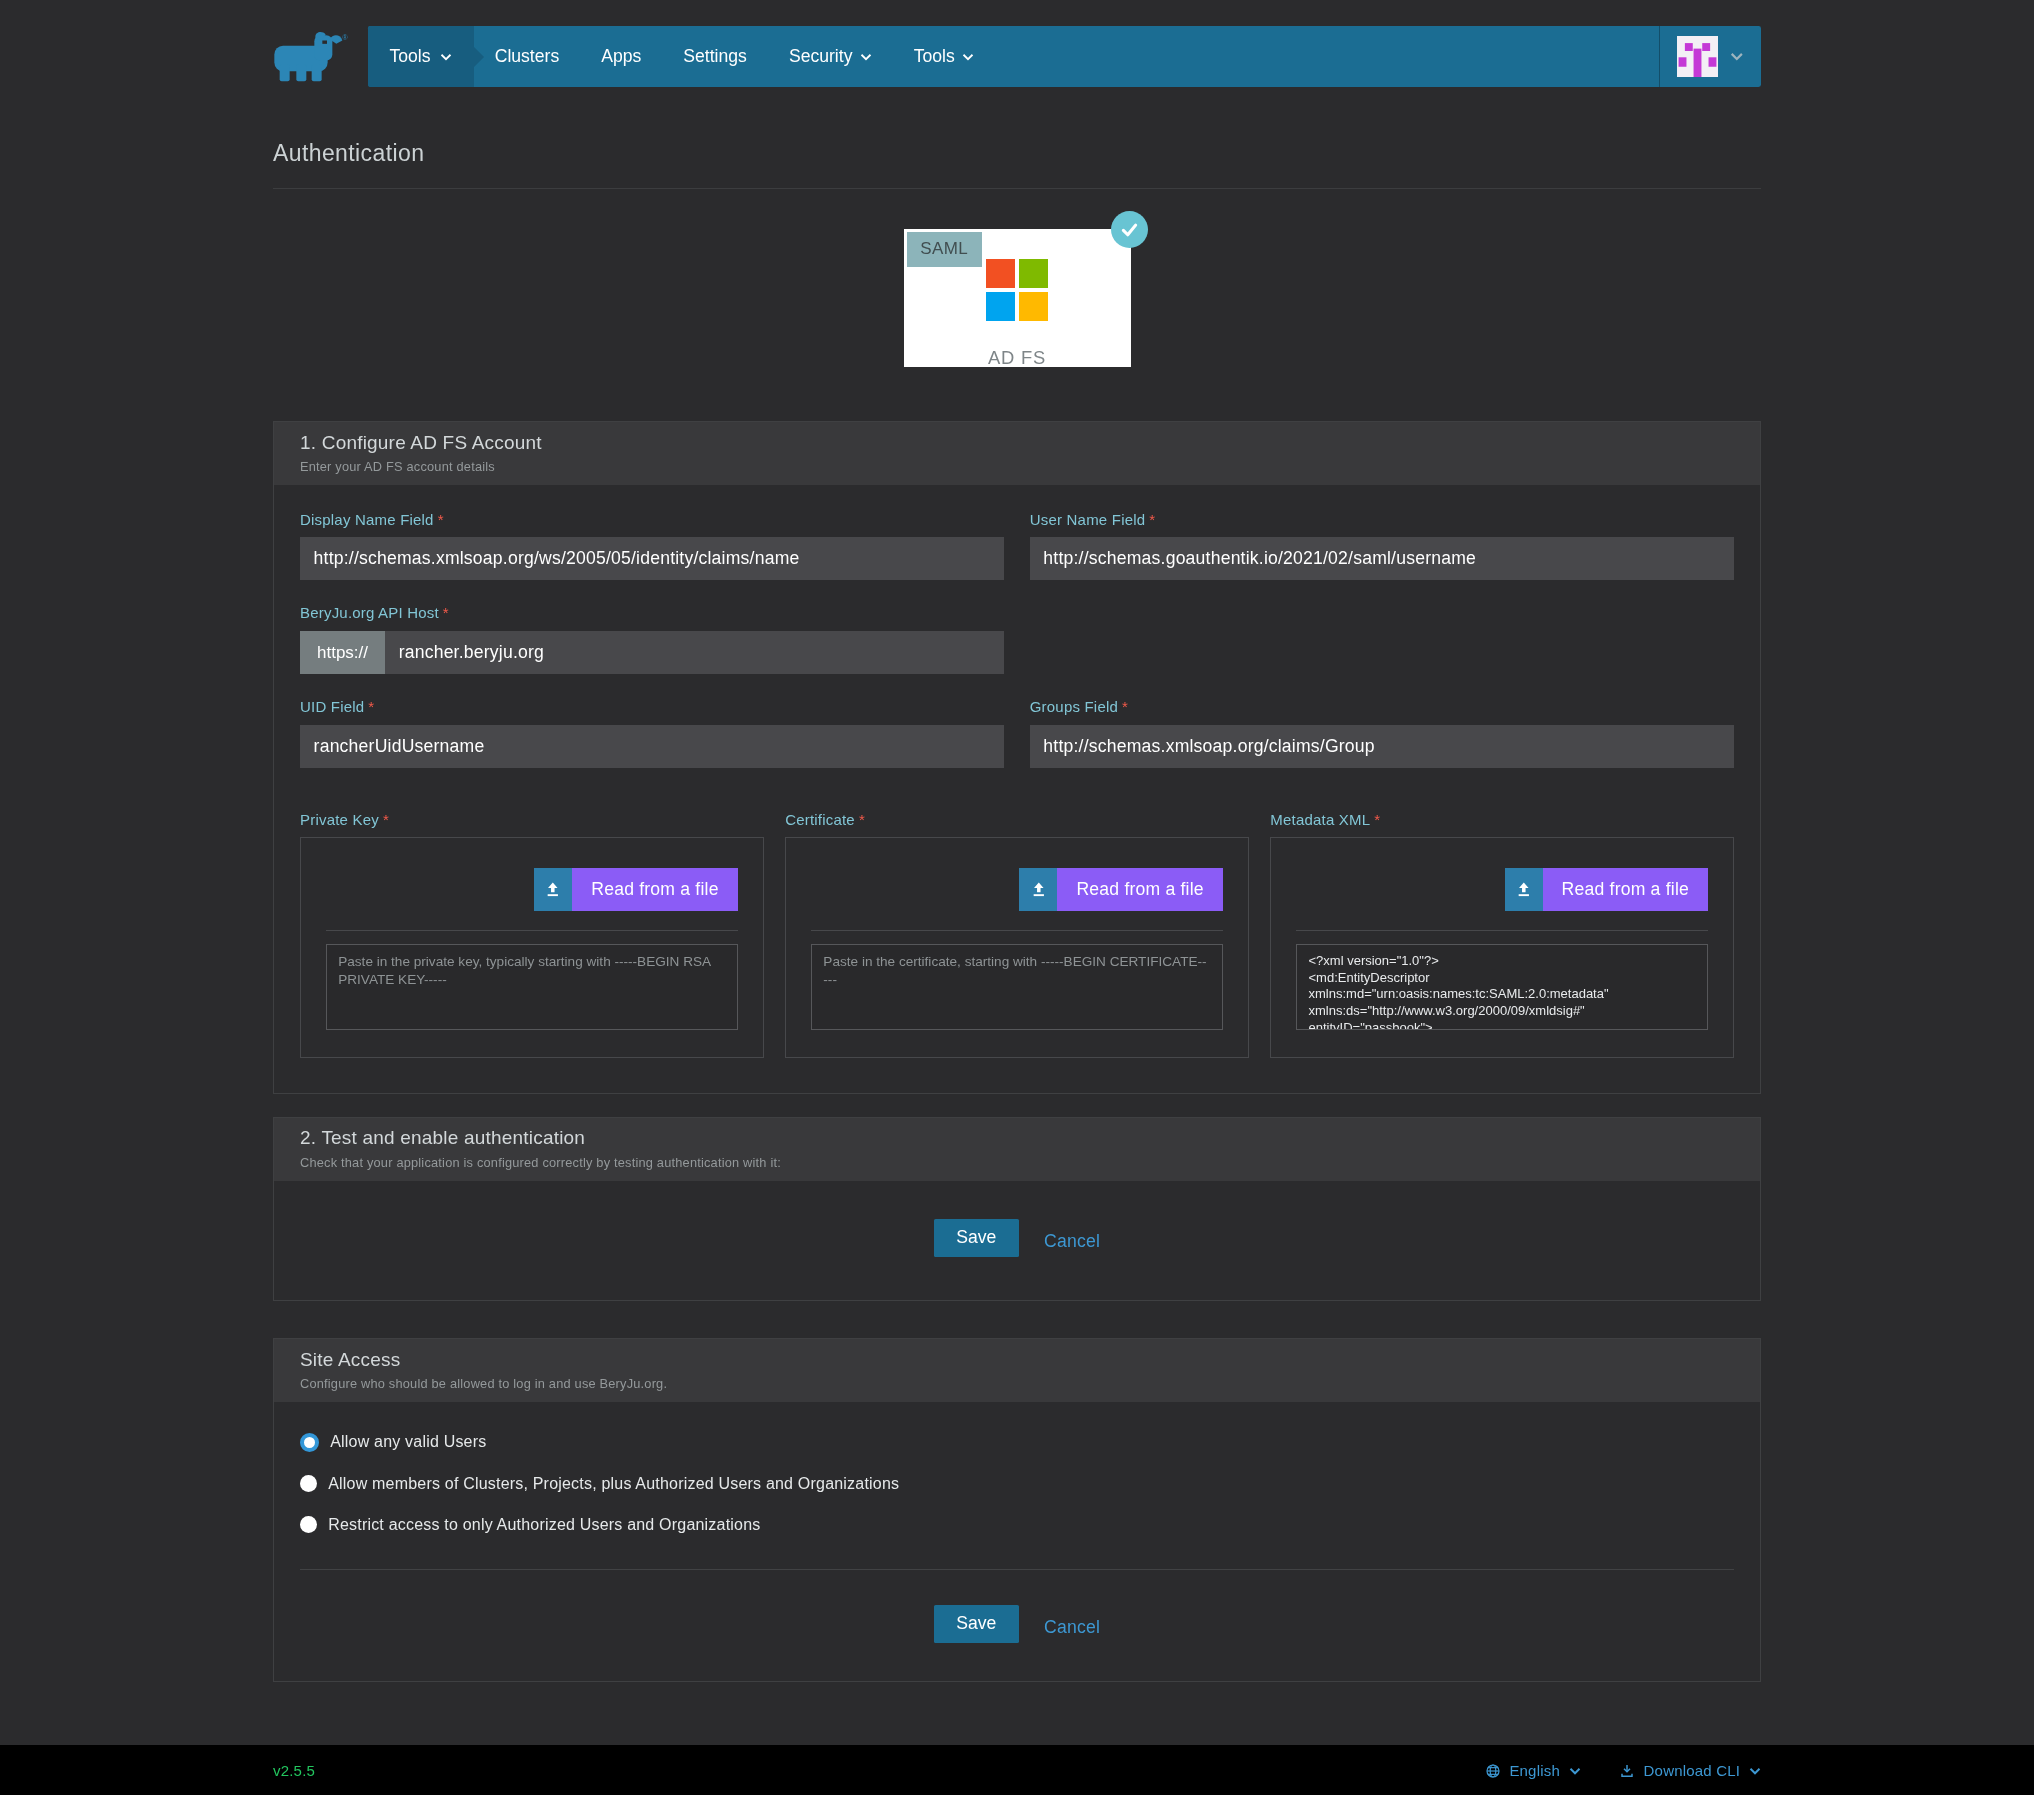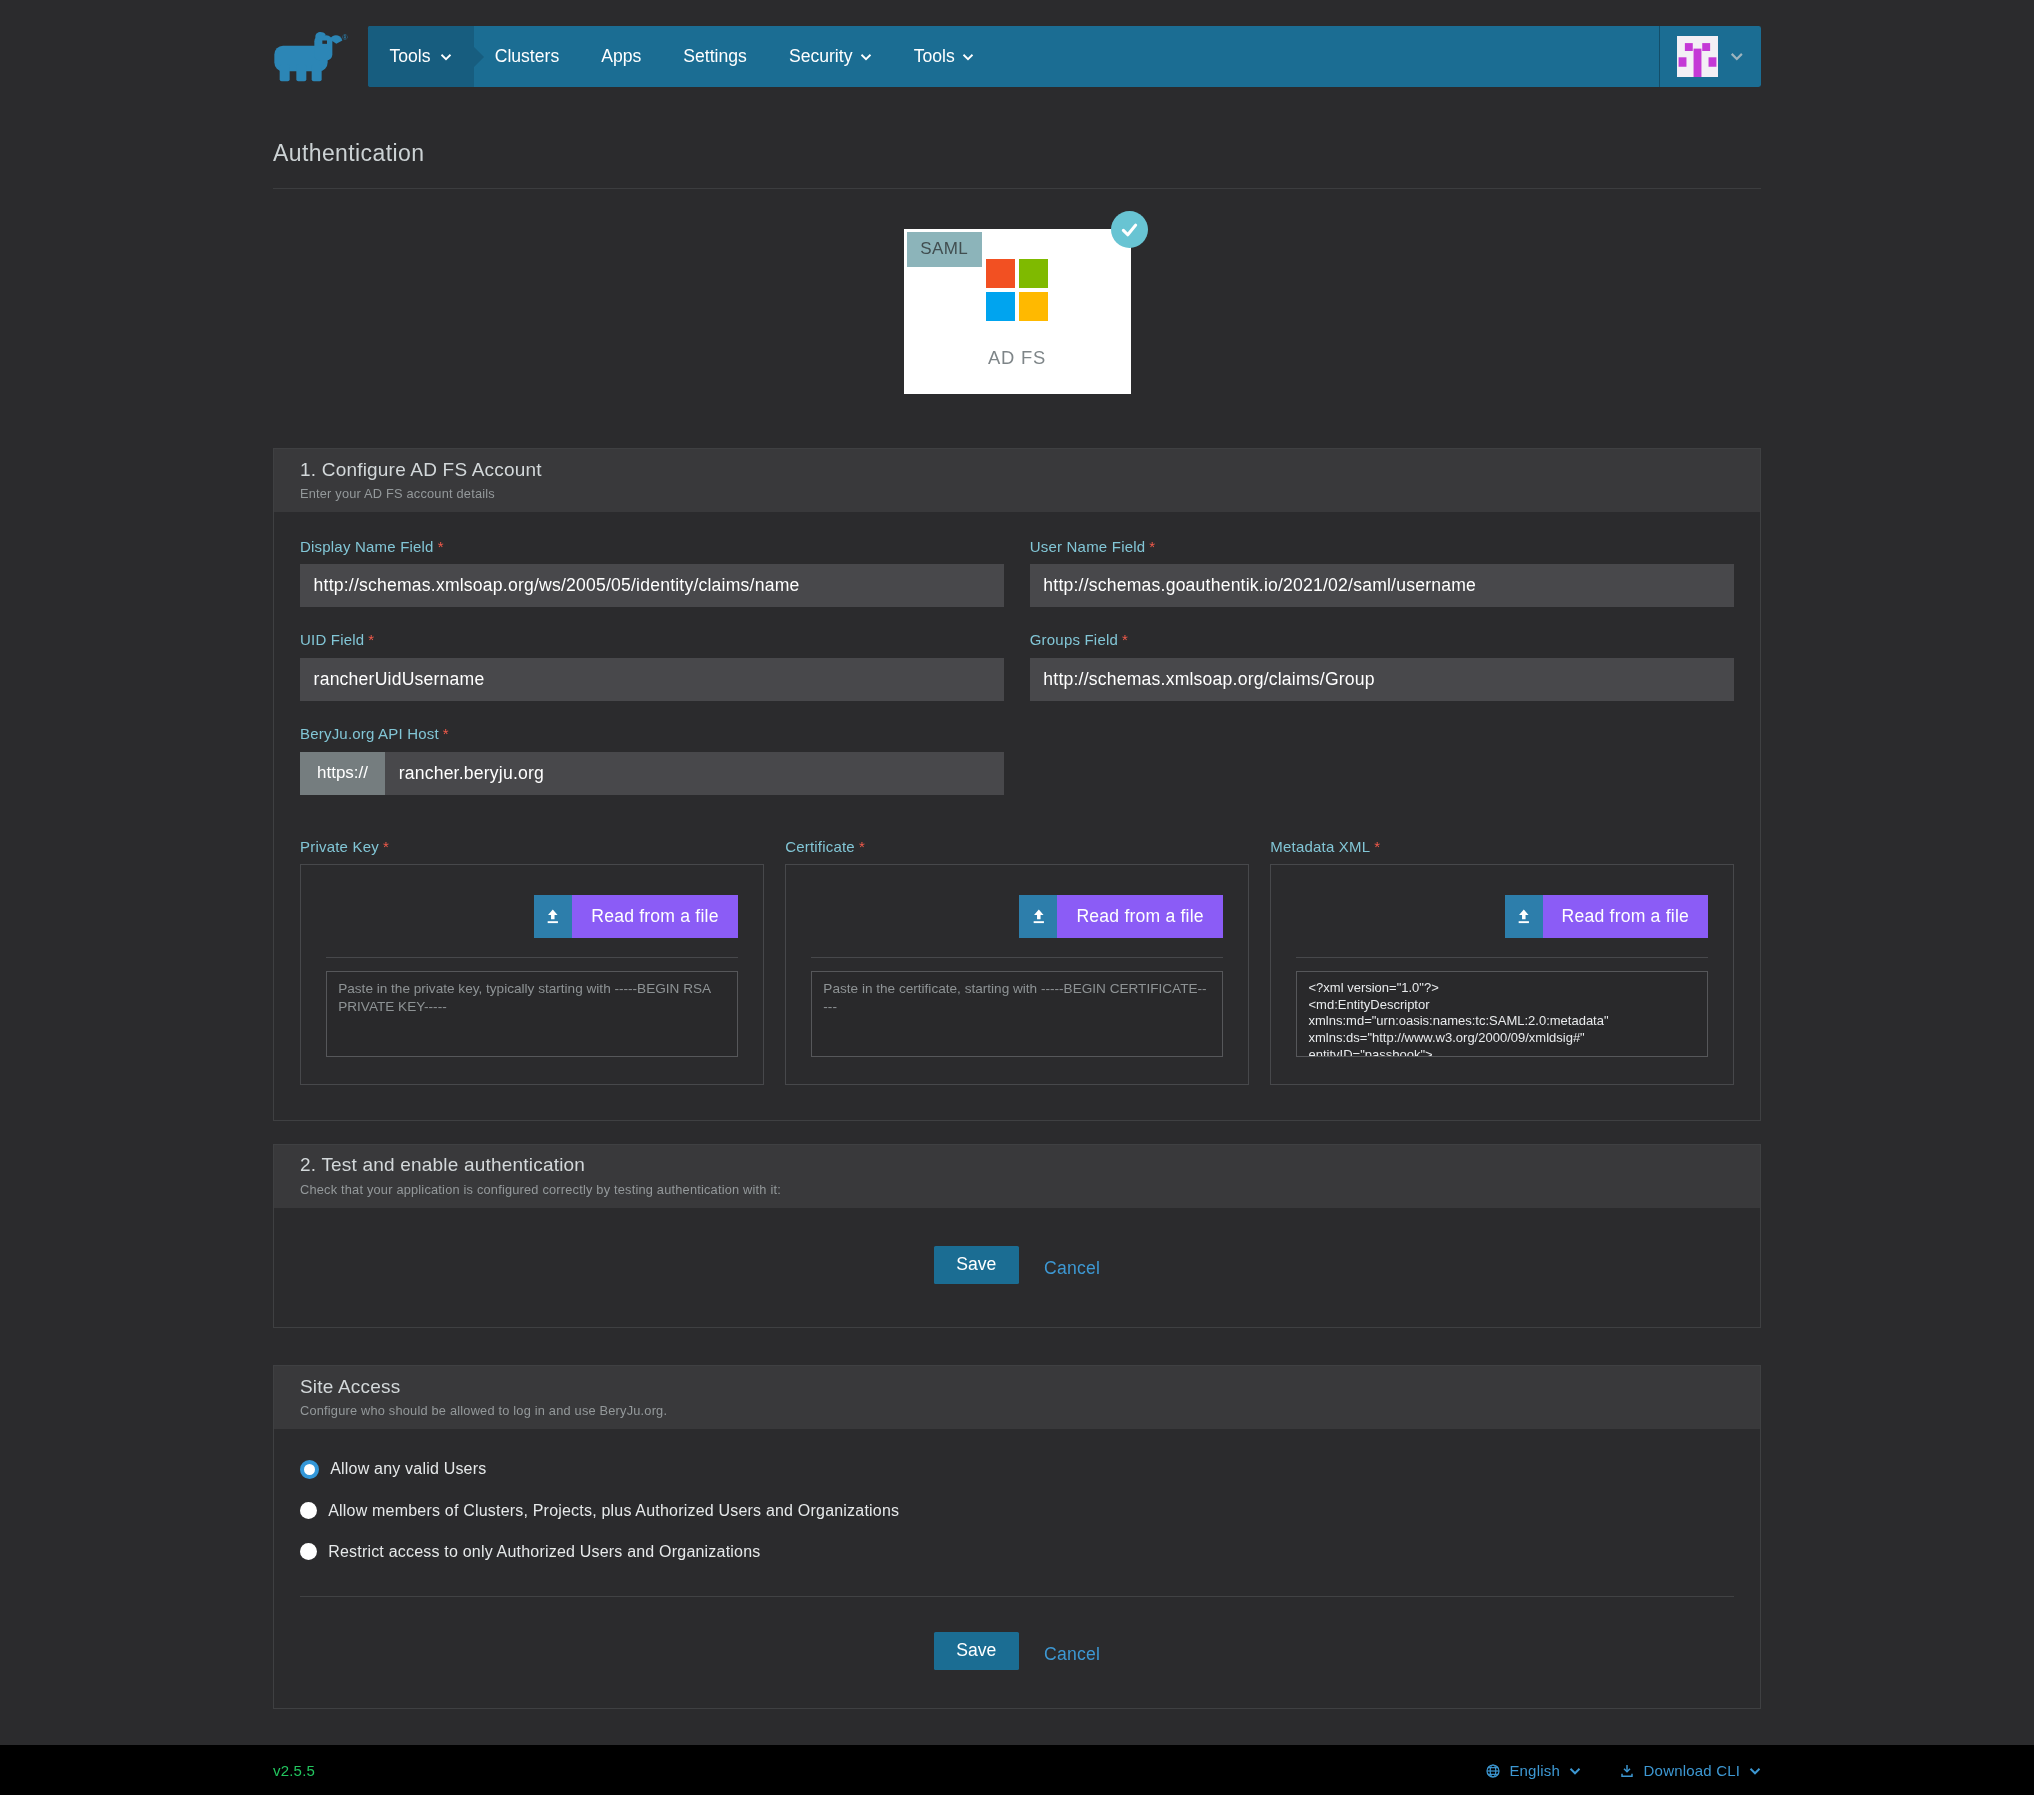--- a/index.html
+++ b/index.html
@@ -26,21 +26,21 @@
   .avatar-box { border-left:0.8px solid rgba(0,0,0,.28); display:flex; align-items:center; gap:12px; padding:0 17px; cursor:pointer; border-radius:0 2.4px 2.4px 0; }
   .avatar { width:41px; height:41px; display:block; }
   .chev { display:inline-flex; }
 
   
   .page-title { margin-top:53px; font-size:23px; font-weight:400; color:#ccd2d4; letter-spacing:0.4px; }
   .title-divider { border-bottom:0.8px solid #3c3d3f; margin-top:21px; }
 
   
   .card-row { display:flex; justify-content:center; margin-top:40px; }
-  .provider-card { width:227px; height:165px; background:#ffffff; position:relative; }
+  .provider-card { width:227px; height:138px; background:#ffffff; position:relative; }
   .saml-badge { position:absolute; top:3.2px; left:3.2px; background:#8cb4ba; color:#414e50; font-size:17px; padding:7.2px 13.6px; letter-spacing:0.4px; }
   .ms-logo { position:absolute; top:30px; left:50%; transform:translateX(-50%); display:grid; grid-template-columns:29px 29px; gap:4px; }
   .ms-sq { width:29px; height:29px; }
   .provider-name { position:absolute; top:118px; left:0; width:100%; text-align:center; color:#7e8588; font-size:18.4px; letter-spacing:0.8px; }
   .check-badge { position:absolute; top:-17.6px; right:-17px; width:37px; height:37px; border-radius:50%; background:#68c4d3; display:flex; align-items:center; justify-content:center; }
 
   
   .panel { border:0.8px solid #3f4042; margin-top:54px; }
   .panel-tight { margin-top:22.3px; }
   .panel-sa { margin-top:37px; }
@@ -205,43 +205,43 @@
           <div class="field-label">
             <span>User Name Field</span><span class="req">*</span>
           </div>
           <input class="text-input" type="text" value="http://schemas.goauthentik.io/2021/02/saml/username" style="">
         </div>
       </div>
 
       <div class="grid2 row">
         <div>
           <div class="field-label">
-            <span>UID Field</span><span class="req">*</span>
-          </div>
-          <input class="text-input" type="text" value="rancherUidUsername" style="">
-        </div>
-        <div>
-          <div class="field-label">
-            <span>Groups Field</span><span class="req">*</span>
-          </div>
-          <input class="text-input" type="text" value="http://schemas.xmlsoap.org/claims/Group" style="">
-        </div>
-      </div>
-
-      <div class="grid2 row">
-        <div>
-          <div class="field-label">
             <span>BeryJu.org API Host</span><span class="req">*</span>
           </div>
           <div class="input-group">
             <div class="addon">https://</div>
             <input class="text-input" type="text" value="rancher.beryju.org" style="">
           </div>
         </div>
         <div></div>
+      </div>
+
+      <div class="grid2 row">
+        <div>
+          <div class="field-label">
+            <span>UID Field</span><span class="req">*</span>
+          </div>
+          <input class="text-input" type="text" value="rancherUidUsername" style="">
+        </div>
+        <div>
+          <div class="field-label">
+            <span>Groups Field</span><span class="req">*</span>
+          </div>
+          <input class="text-input" type="text" value="http://schemas.xmlsoap.org/claims/Group" style="">
+        </div>
       </div>
 
       <div class="keys-row">
 
         <div>
           <div class="field-label">
             <span>Private Key</span><span class="req">*</span>
           </div>
           <div class="key-panel">
             <div class="btn-row">

